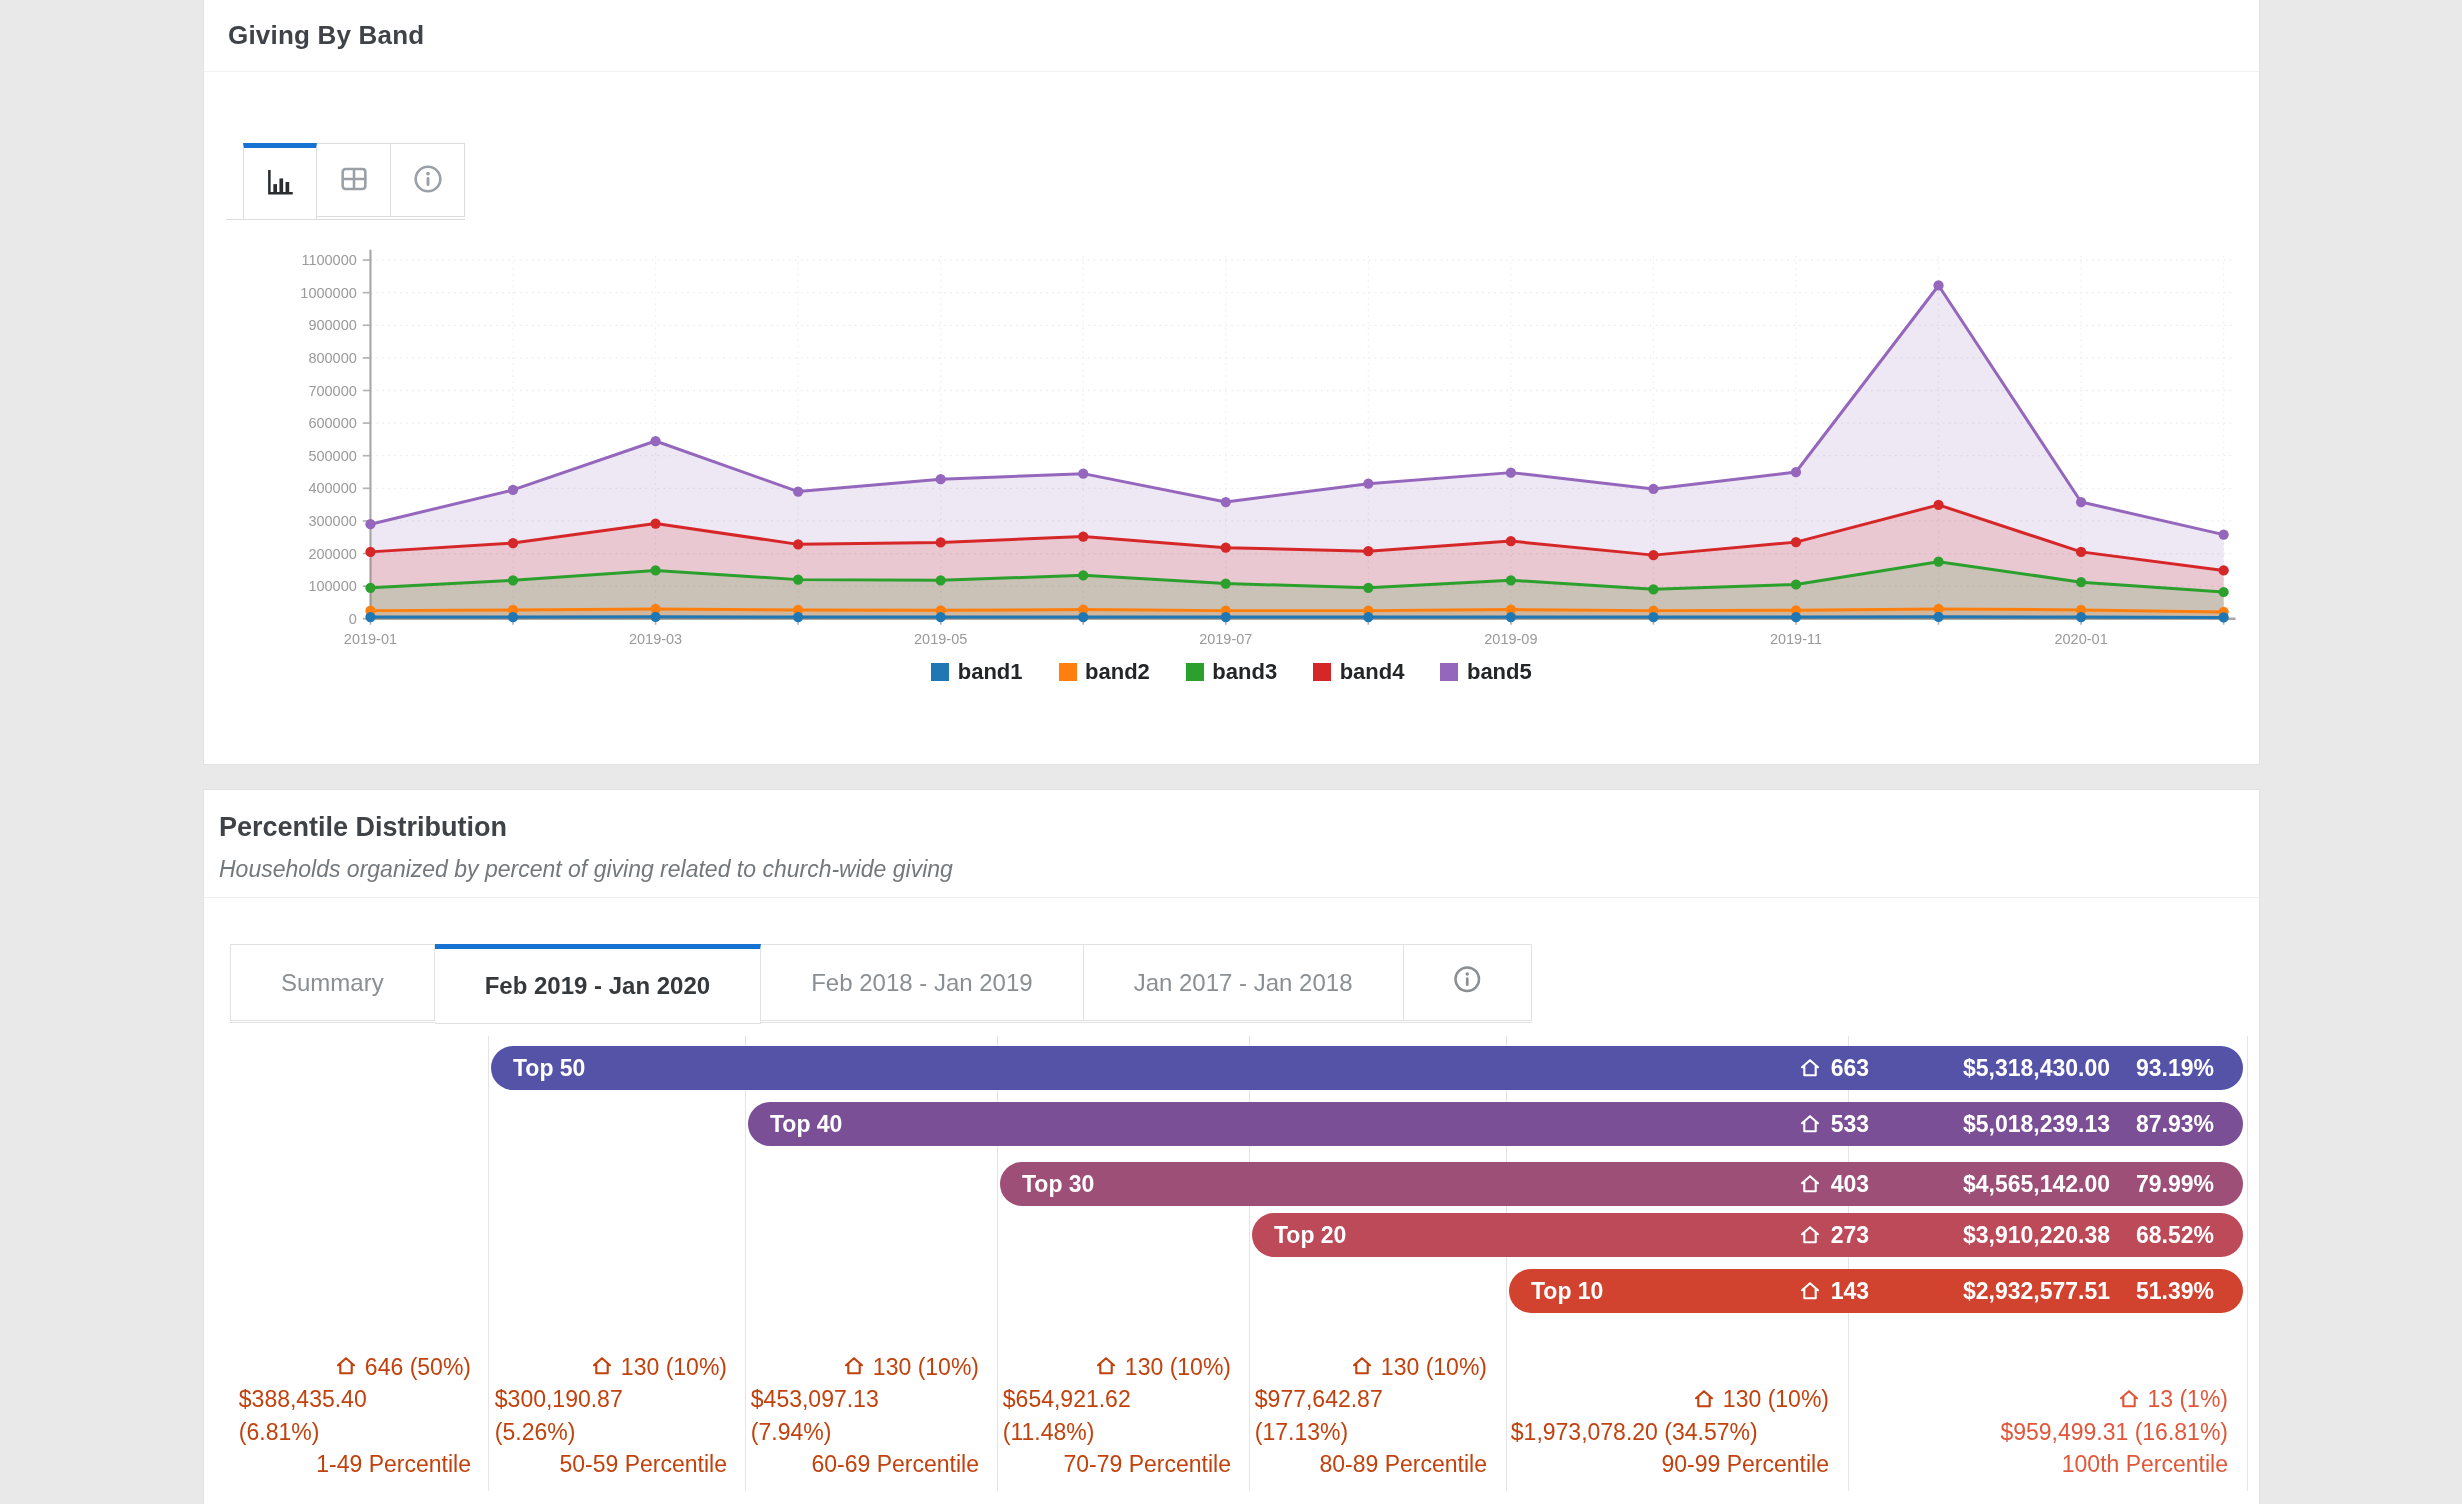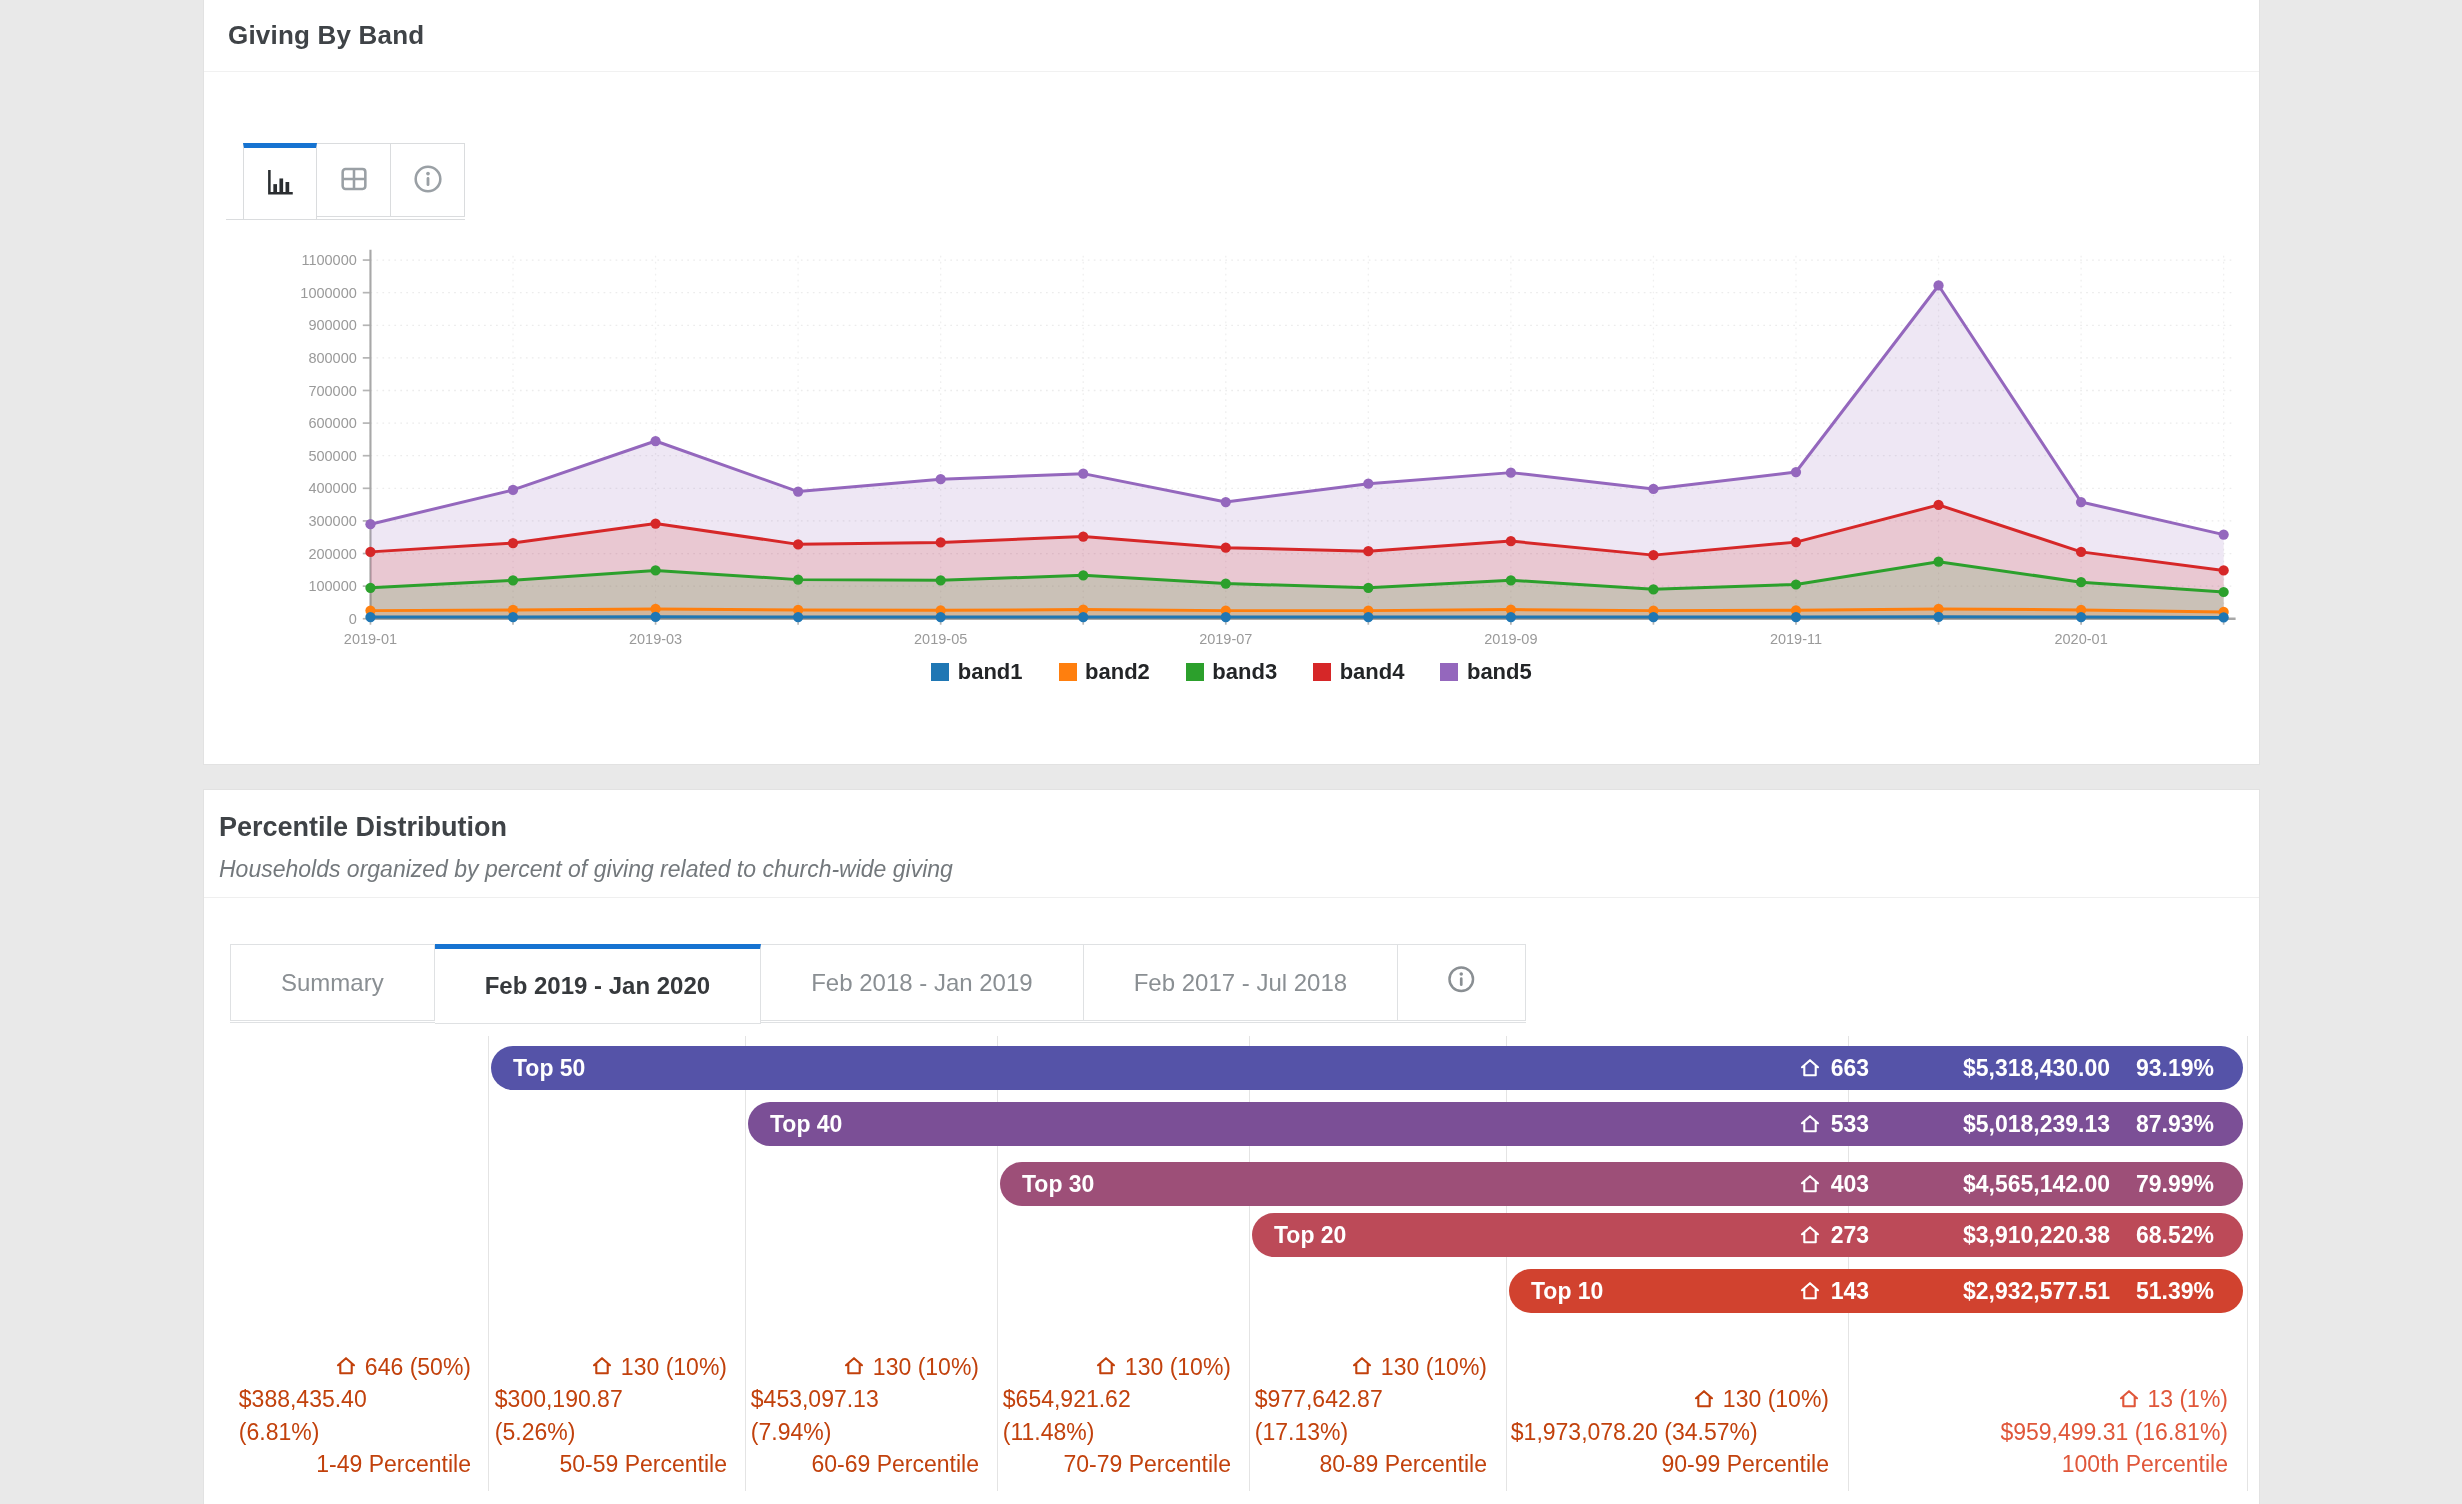--- a/index.html
+++ b/index.html
@@ -284,21 +284,21 @@
   <section class="card" id="card-pct">
     <div class="card-h2">
       <div class="card-title2">Percentile Distribution</div>
       <div class="card-sub">Households organized by percent of giving related to church-wide giving</div>
     </div>
 
     <div class="pct-tabs">
       <div class="ptab">Summary</div>
       <div class="ptab active">Feb 2019 - Jan 2020</div>
       <div class="ptab">Feb 2018 - Jan 2019</div>
-      <div class="ptab">Feb 2017 - Jul 2018</div>
+      <div class="ptab">Jan 2017 - Jan 2018</div>
       <div class="ptab icon-tab">
         <span>
           <svg viewBox="0 0 24 24">
             <circle cx="12" cy="12" r="8.7" fill="none" stroke-width="1.8"></circle>
             <circle cx="12" cy="8.2" r="1.3" stroke="none"></circle>
             <rect x="11" y="10.6" width="2" height="6.4" rx="1" stroke="none"></rect>
           </svg>
         </span>
       </div>
     </div>

